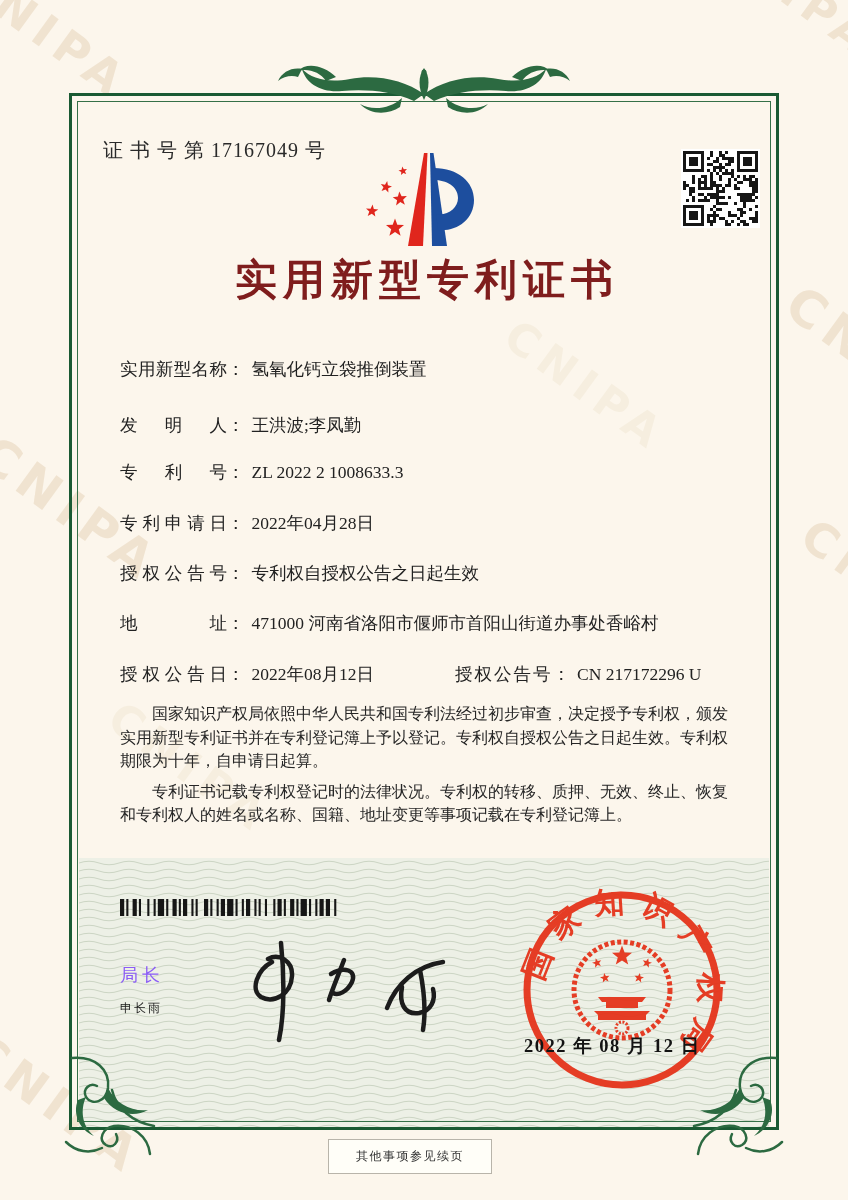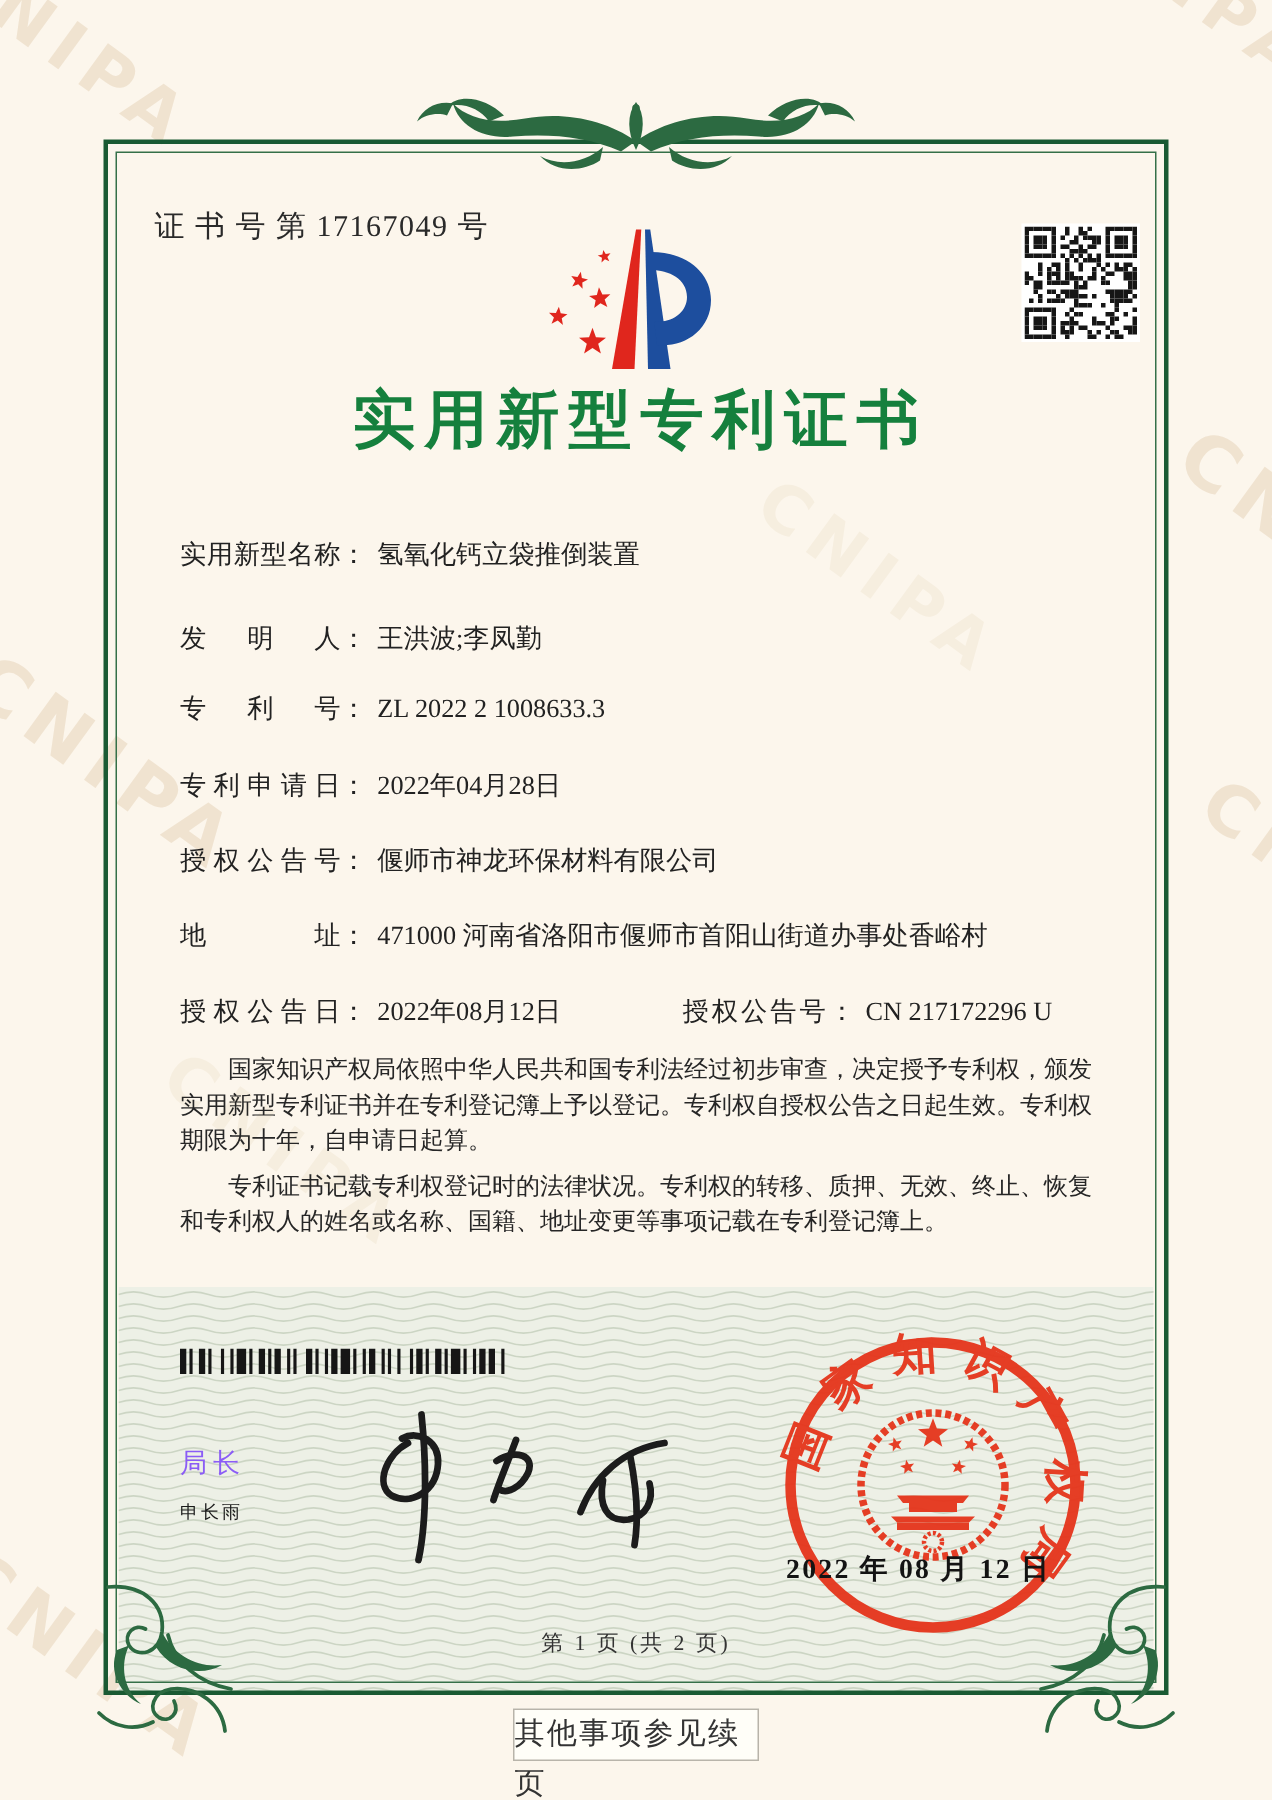--- a/index.html
+++ b/index.html
@@ -14,21 +14,21 @@
                 border:3px solid #1a5a33;z-index:1;}
   .border-inner{position:absolute;left:77px;top:101px;width:694px;height:1021px;box-sizing:border-box;
                 border:1px solid #357048;z-index:1;}
   .orn{position:absolute;z-index:2;}
   .waves{position:absolute;left:79px;top:858px;z-index:1;}
   
   .cert-no{position:absolute;left:103px;top:137px;font-size:20px;letter-spacing:1px;color:#2a2a2a;z-index:2;}
   .logo{position:absolute;left:350px;top:144px;z-index:2;}
   .qr{position:absolute;left:681px;top:149px;z-index:2;background:#fff;padding:2px;}
   .title{position:absolute;left:69px;top:252px;width:710px;text-align:center;font-size:42px;font-weight:bold;
-         letter-spacing:6px;text-indent:6px;color:#15803d;z-index:2;}
+         letter-spacing:6px;text-indent:6px;color:#7f1d1d;z-index:2;}
   
   .field-row{position:absolute;left:120px;width:620px;font-size:17.5px;color:#222;z-index:2;white-space:nowrap;}
   .f-label{display:inline-block;width:107px;text-align:justify;text-align-last:justify;}
   .f-value{margin-left:7px;margin-top:37px;}
   .grant-no{position:absolute;left:335px;top:0;}
   .grant-no .f-label2{letter-spacing:2px;}
   
   .body-text{position:absolute;left:120px;top:702px;width:608px;font-size:16px;line-height:23.5px;
              text-align:justify;color:#262626;z-index:2;}
   .body-text p{margin:0;text-indent:2em;}
@@ -38,22 +38,22 @@
   .officer-title{position:absolute;left:120px;top:963px;font-family:"Liberation Sans","DejaVu Sans",sans-serif;
                  font-size:18px;letter-spacing:4px;color:#8b5cf6;z-index:2;}
   .officer-name{position:absolute;left:120px;top:1000px;font-family:"Liberation Sans","DejaVu Sans",sans-serif;
                 font-size:12px;letter-spacing:2px;color:#1a1a1a;z-index:2;}
   .signature{position:absolute;left:235px;top:925px;z-index:2;}
   .seal{position:absolute;left:500px;top:865px;z-index:3;}
   .seal-date{position:absolute;left:524px;top:1033px;font-size:18.5px;font-weight:600;letter-spacing:1.5px;
              color:#131313;z-index:4;white-space:nowrap;}
   .page-footer{position:absolute;left:69px;top:1086px;width:710px;text-align:center;font-size:14.5px;
                letter-spacing:2px;color:#333;z-index:2;}
-  .note-box{position:absolute;left:342px;top:1139px;width:162px;height:33px;line-height:33px;text-align:left;
-            border:1px solid #b8b4aa;background:#fffef8;font-size:20px;letter-spacing:1.5px;color:#333;z-index:2;}
+  .note-box{position:absolute;left:328px;top:1139px;width:162px;height:33px;line-height:33px;text-align:center;
+            border:1px solid #b8b4aa;background:#fffef8;font-size:12px;letter-spacing:1.5px;color:#333;z-index:2;}
 </style>
 </head>
 <body>
 
 <div class="page">
 
   <span class="wm" style="left:-52px;top:4px;font-size:46px;">CNIPA</span>
   <span class="wm" style="left:700px;top:-34px;font-size:44px;">CNIPA</span>
   <span class="wm" style="left:772px;top:330px;font-size:50px;">CNIPA</span>
   <span class="wm faint" style="left:492px;top:360px;font-size:44px;">CNIPA</span>
@@ -464,21 +464,21 @@
   <div class="field-row" style="top:413px;">
     <span class="f-label">发明人</span><span>：</span><span class="f-value">王洪波;李凤勤</span>
   </div>
   <div class="field-row" style="top:460px;">
     <span class="f-label">专利号</span><span>：</span><span class="f-value">ZL 2022 2 1008633.3</span>
   </div>
   <div class="field-row" style="top:511px;">
     <span class="f-label">专利申请日</span><span>：</span><span class="f-value">2022年04月28日</span>
   </div>
   <div class="field-row" style="top:561px;">
-    <span class="f-label">授权公告号</span><span>：</span><span class="f-value">偃师市神龙环保材料有限公司</span>
+    <span class="f-label">授权公告号</span><span>：</span><span class="f-value">专利权自授权公告之日起生效</span>
   </div>
   <div class="field-row" style="top:611px;">
     <span class="f-label">地址</span><span>：</span><span class="f-value">471000 河南省洛阳市偃师市首阳山街道办事处香峪村</span>
   </div>
   <div class="field-row" style="top:662px;">
     <span class="f-label">授权公告日</span><span>：</span><span class="f-value">2022年08月12日</span>
     <span class="grant-no">
       <span class="f-label2">授权公告号</span><span>：</span><span class="f-value">CN 217172296 U</span>
     </span>
   </div>
@@ -561,16 +561,15 @@
         <path d="M598,997 L646,997 L642,1002 L602,1002 Z"></path>
         <rect x="606" y="1002" width="32" height="6"></rect>
         <path d="M594,1011 L650,1011 L646,1015 L598,1015 Z"></path>
         <rect x="598" y="1015" width="48" height="5"></rect>
         <circle cx="622" cy="1028" r="6" fill="none" stroke="#e5341b" stroke-width="3" stroke-dasharray="2 1.5"></circle>
       </g>
     </g>
   </svg>
   <div class="seal-date">2022 年 08 月 12 日</div>
 
-  <div class="page-footer">第 1 页 (共 2 页)</div>
   <div class="note-box">其他事项参见续页</div>
 
 </div>
 
 </body></html>

